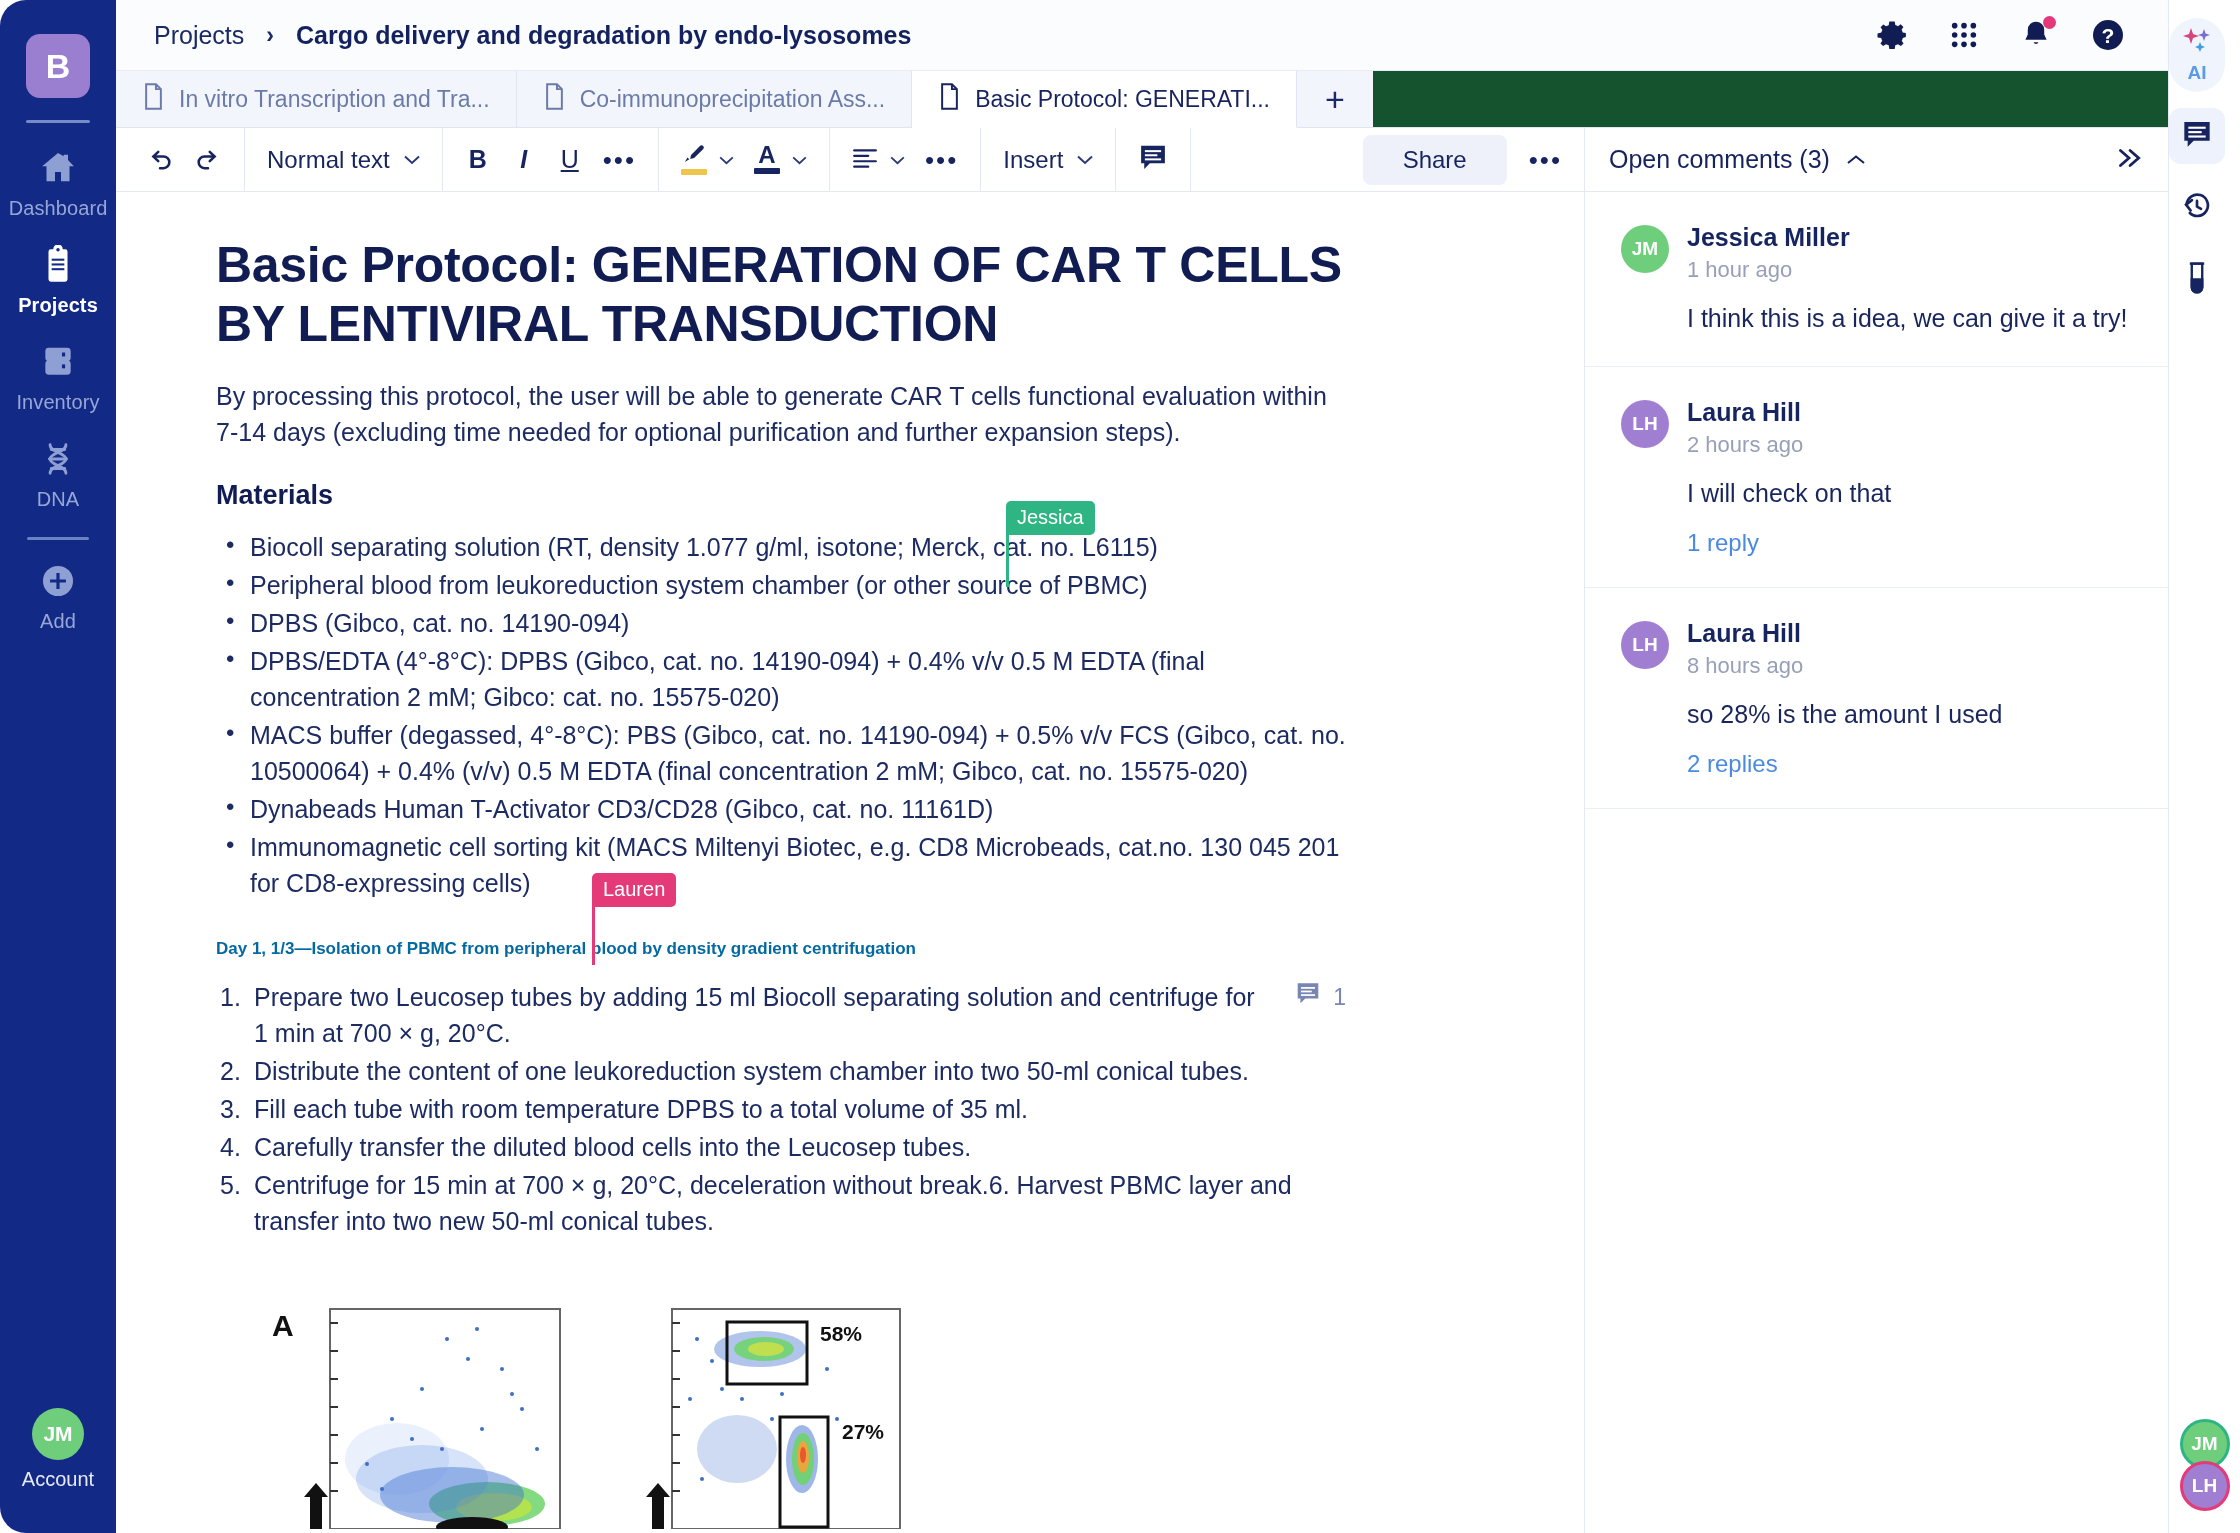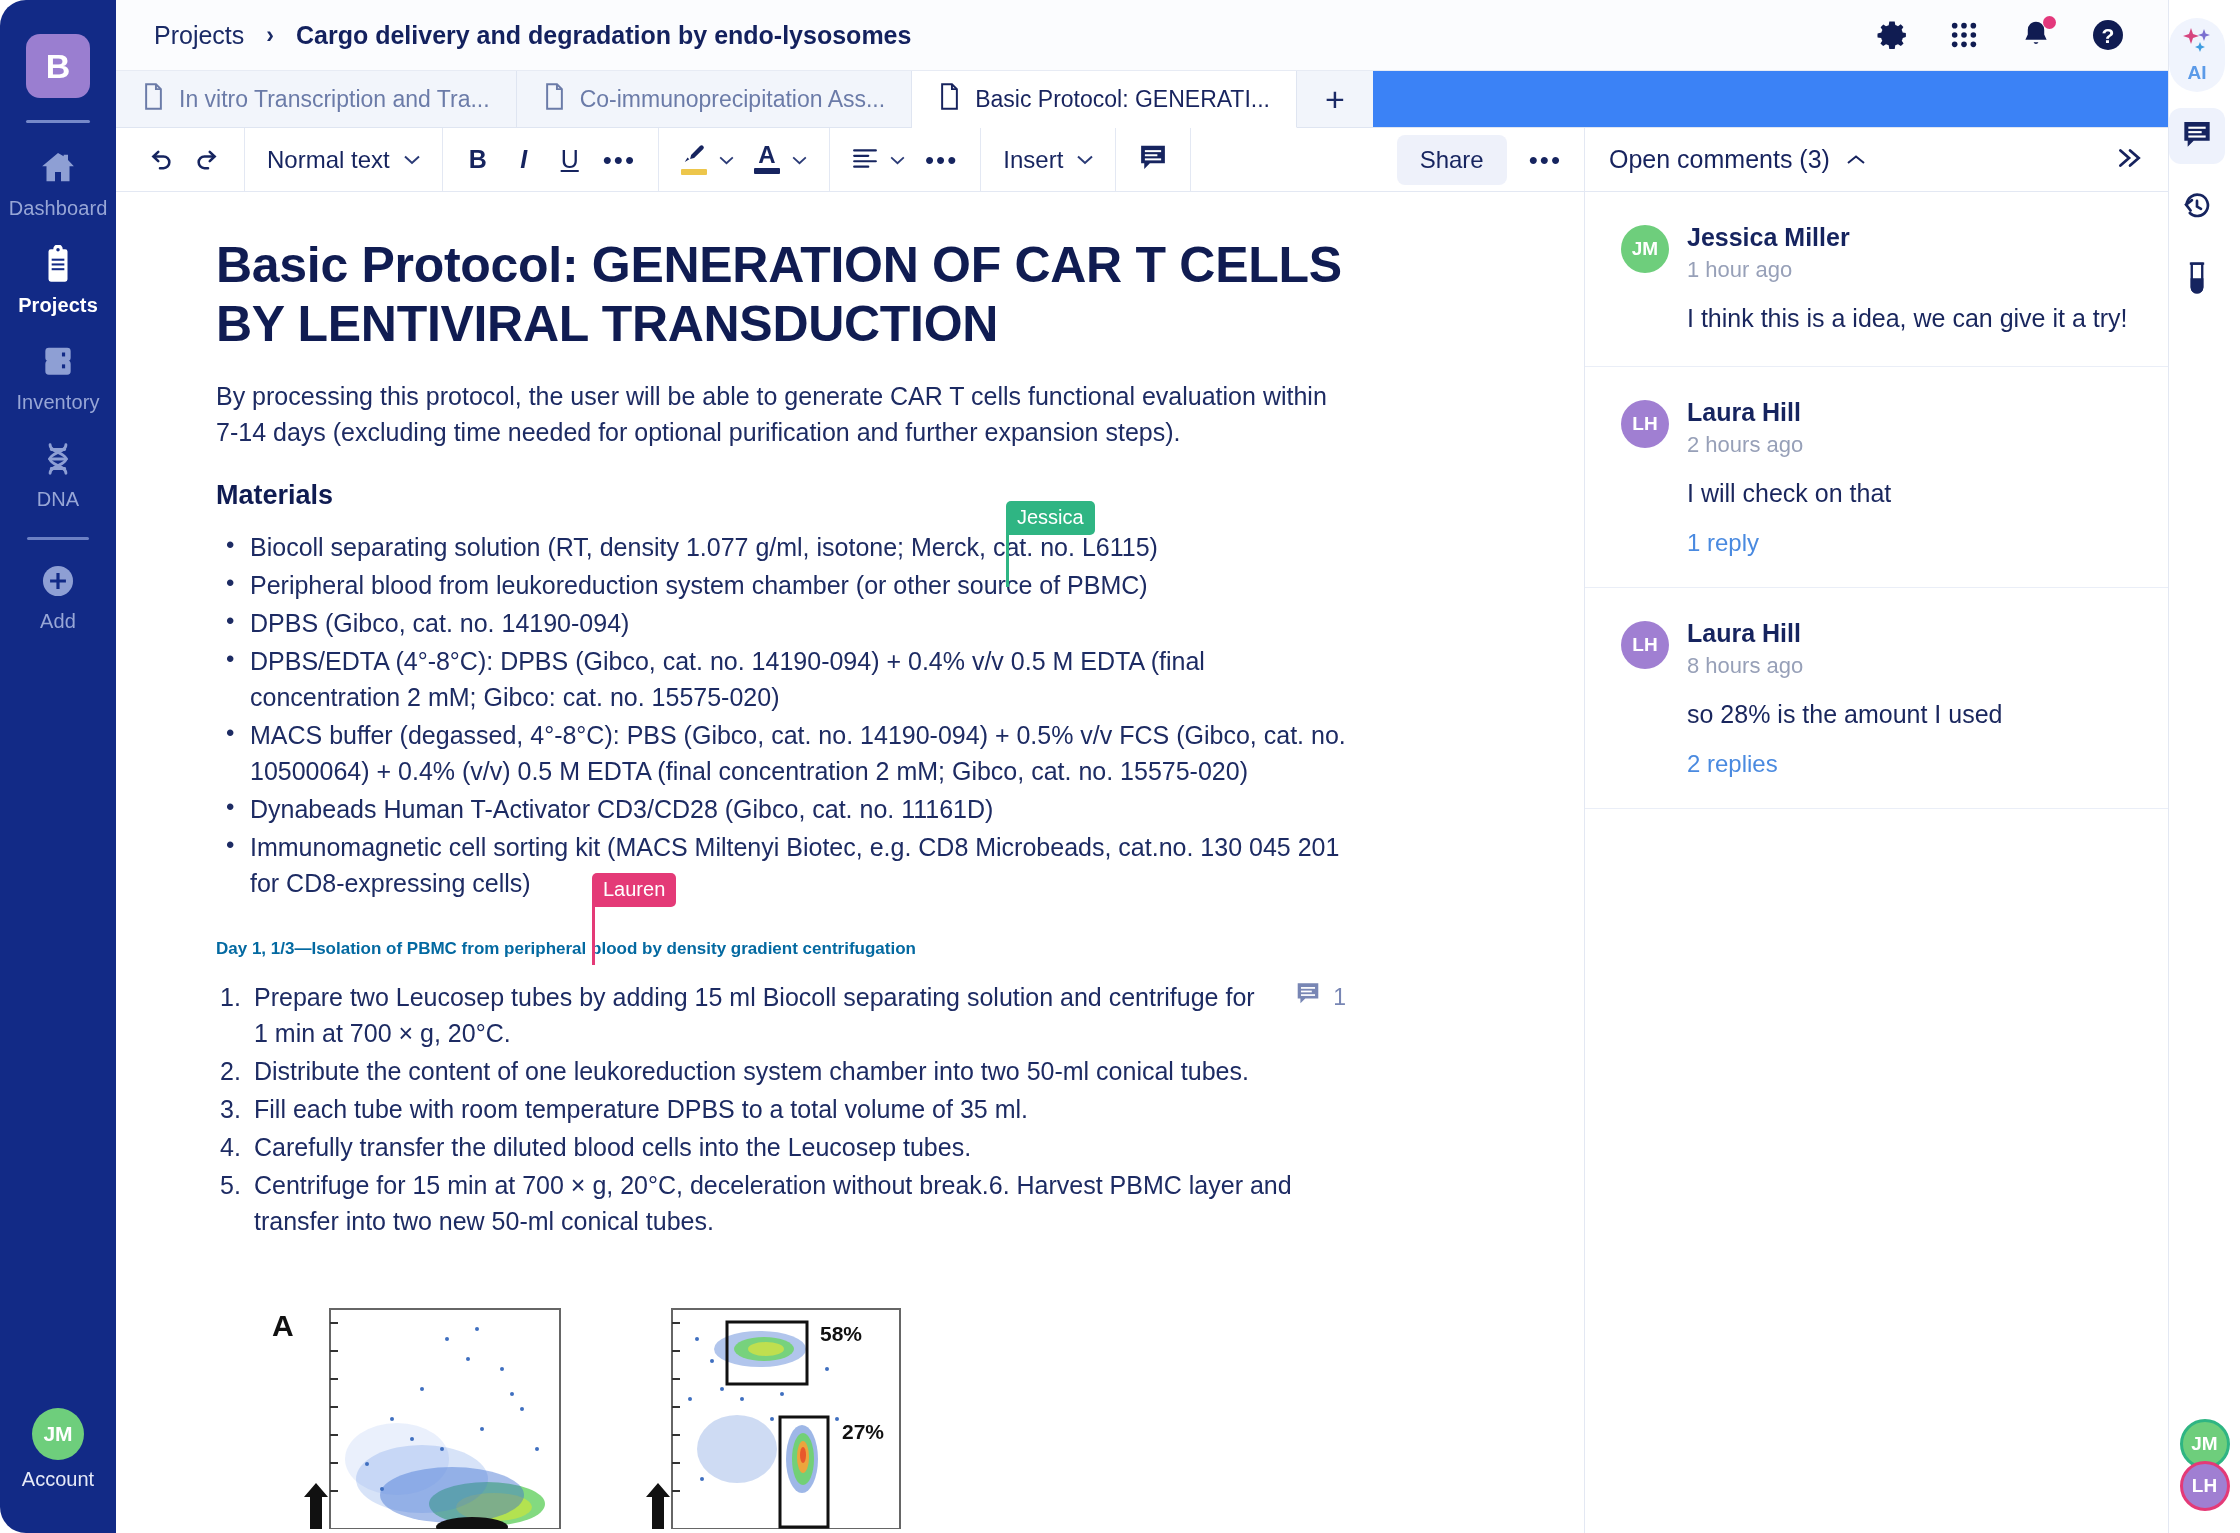--- a/index.html
+++ b/index.html
@@ -110,21 +110,21 @@
   .bell-dot {
     position: absolute; top: 1px; right: 0px;
     width: 13px; height: 13px; border-radius: 50%;
     background: #e3387c;
   }
 
   
   .tabstrip {
     height: 57px; flex: 0 0 57px;
     display: flex; align-items: stretch;
-    background: #3b82f6;
+    background: #14532d;
     border-bottom: 1px solid #dfe5f1;
   }
   .doc-tab {
     display: flex; align-items: center; gap: 14px;
     padding: 0 26px;
     font-size: 23px;
     color: #6b7ba8;
     background: #f2f5fb;
     border-right: 1px solid #dfe5f1;
     cursor: pointer;
@@ -169,21 +169,21 @@
   .hl-underline-d { width: 26px; height: 6px; background: #16245f; border-radius: 1px; }
   .dots { letter-spacing: 2px; font-size: 26px; line-height: 10px; }
 
   .tool-right {
     flex: 1 1 auto;
     display: flex; align-items: center; justify-content: flex-end;
     gap: 0;
   }
   .share-btn {
     background: #eef1fa; color: #16245f;
-    font-size: 24px; padding: 11px 23px; border-radius: 8px;
+    font-size: 24px; padding: 11px 40px; border-radius: 8px;
     cursor: pointer; margin-right: 18px;
   }
   .more-inline { color: #16245f; font-size: 26px; cursor: pointer; padding: 0 22px 0 4px; letter-spacing: 2px; line-height: 12px;}
 
   .comments-head {
     width: 584px; flex: 0 0 584px;
     display: flex; align-items: center;
     border-left: 1px solid #e3e8f3;
     padding: 0 24px 0 24px;
     height: 100%;

